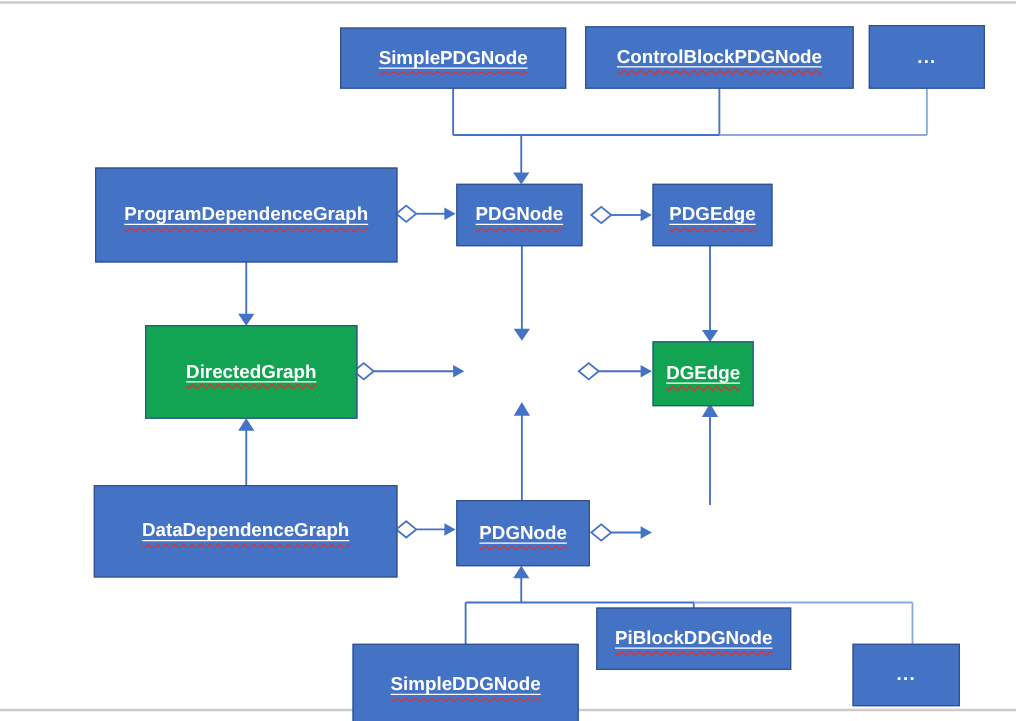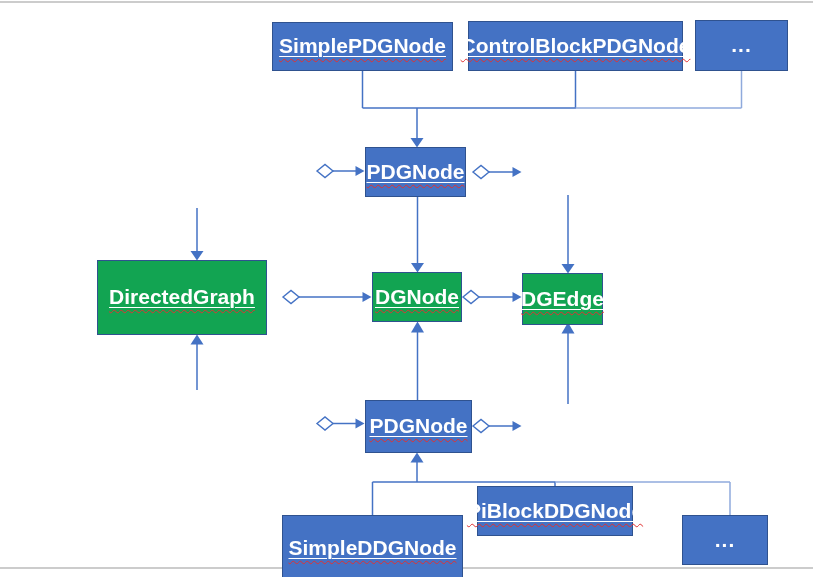--- a/index.html
+++ b/index.html
@@ -14,21 +14,21 @@
   .tri{fill:var(--connector,#4472C4);stroke:none;}
   .diamond{fill:#ffffff;stroke:var(--connector,#4472C4);stroke-width:1.4;}
   .node{
     position:absolute;display:flex;align-items:center;justify-content:center;
     box-sizing:border-box;border:1.6px solid var(--box-border,#2F528F);
     color:var(--label-text,#ffffff);
   }
   .node.blue{background:var(--blue-fill,#4472C4);}
   .node.green{background:var(--green-fill,#12A452);}
   .lbl{
-    font-size:21px;font-weight:700;line-height:1.15;white-space:nowrap;
+    font-size:15px;font-weight:700;line-height:1.15;white-space:nowrap;
     text-decoration:underline;text-decoration-thickness:1px;text-underline-offset:3px;
   }
   .sq{
     text-decoration:underline wavy var(--spellcheck-squiggle,#E03131);
     text-decoration-thickness:1px;text-underline-offset:5px;
   }
   .node.plain .lbl,.node.plain .sq{text-decoration:none;letter-spacing:1px;}
 </style>
 </head>
 <body>
@@ -122,38 +122,44 @@
   </div>
 
   <div class="node blue" style="left:468px;top:21px;width:215px;height:50px">
     <span class="lbl"><span class="sq">ControlBlockPDGNode</span></span>
   </div>
 
   <div class="node blue plain" style="left:695px;top:20px;width:93px;height:51px">
     <span class="lbl"><span class="sq">...</span></span>
   </div>
 
+  <div class="node blue" style="left:76px;top:134px;width:242px;height:76px">
+    <span class="lbl"><span class="sq">ProgramDependenceGraph</span></span>
+  </div>
 
   <div class="node blue" style="left:365px;top:147px;width:101px;height:50px">
     <span class="lbl"><span class="sq">PDGNode</span></span>
   </div>
 
+  <div class="node blue" style="left:522px;top:147px;width:96px;height:50px">
+    <span class="lbl"><span class="sq">PDGEdge</span></span>
+  </div>
 
-  <div class="node green" style="left:97px;top:260px;width:170px;height:75px">
+  <div class="node green" style="left:116px;top:260px;width:170px;height:75px">
     <span class="lbl"><span class="sq">DirectedGraph</span></span>
   </div>
 
-  <div class="node green" style="left:372px;top:272px;width:90px;height:50px">
-    <span class="lbl"><span class="sq">DGNode</span></span>
-  </div>
 
   <div class="node green" style="left:522px;top:273px;width:81px;height:52px">
     <span class="lbl"><span class="sq">DGEdge</span></span>
   </div>
 
+  <div class="node blue" style="left:75px;top:388px;width:243px;height:74px">
+    <span class="lbl"><span class="sq">DataDependenceGraph</span></span>
+  </div>
 
   <div class="node blue" style="left:365px;top:400px;width:107px;height:53px">
     <span class="lbl"><span class="sq">PDGNode</span></span>
   </div>
 
 
   <div class="node blue" style="left:282px;top:515px;width:181px;height:66px">
     <span class="lbl"><span class="sq">SimpleDDGNode</span></span>
   </div>
 

